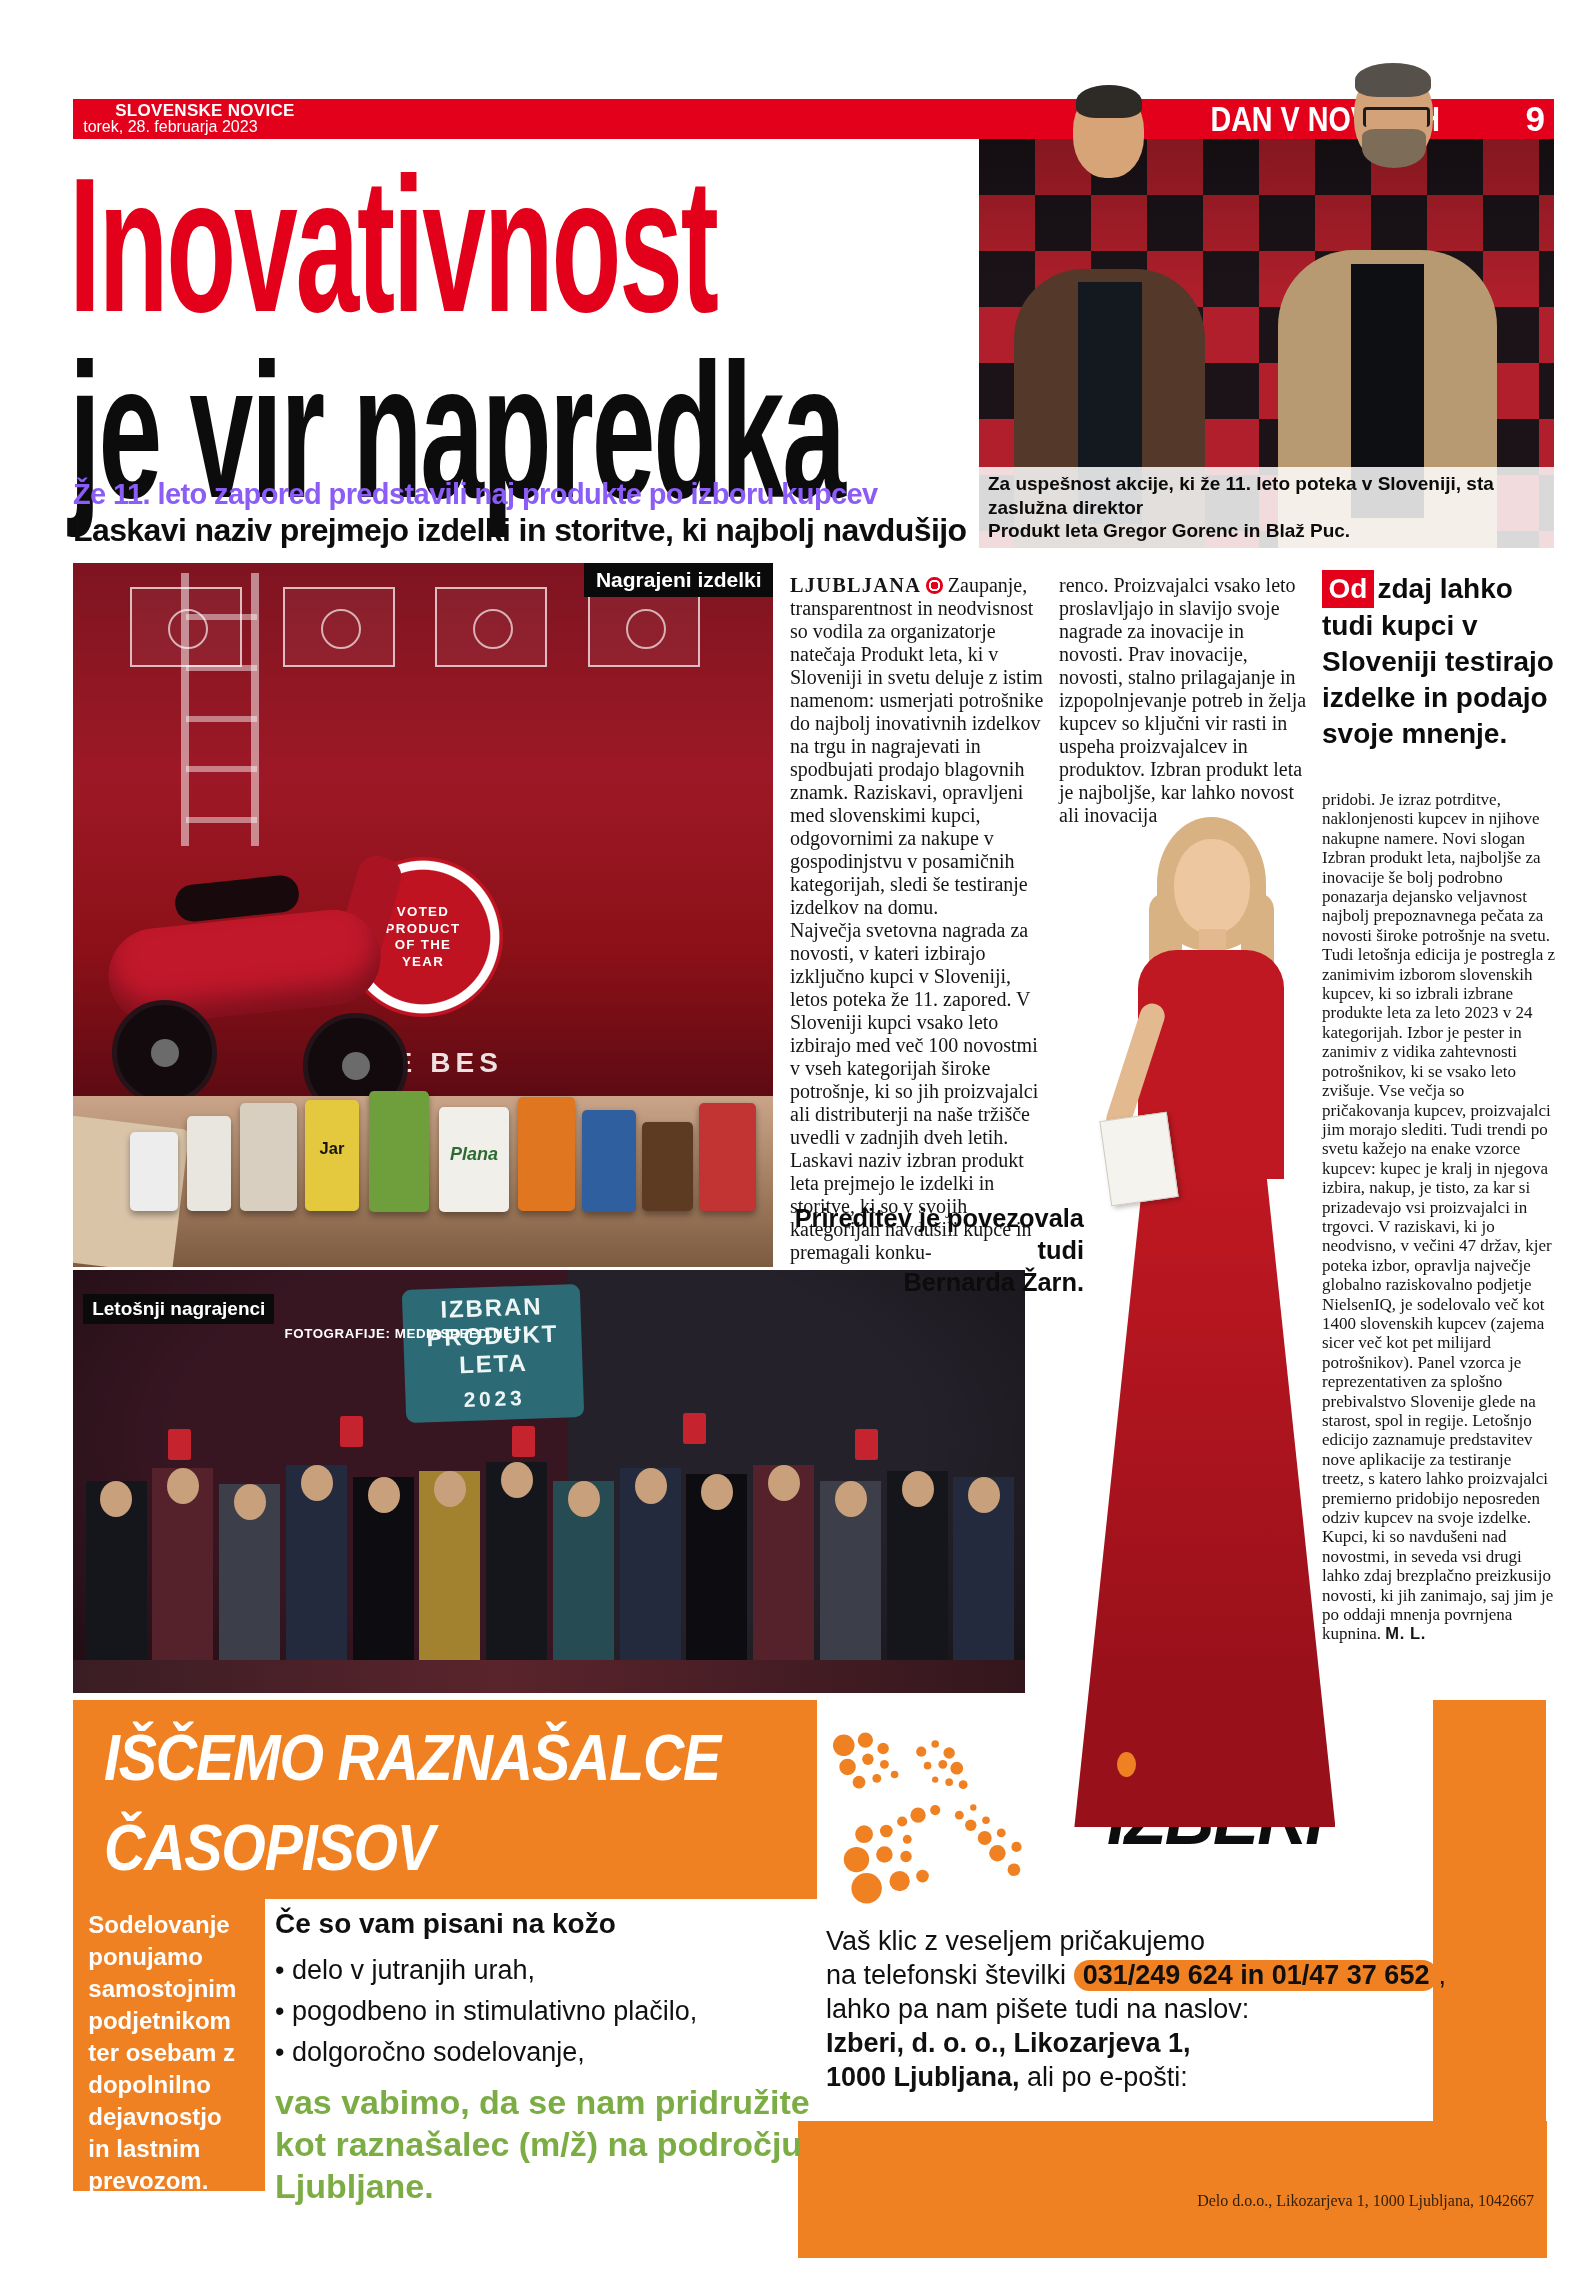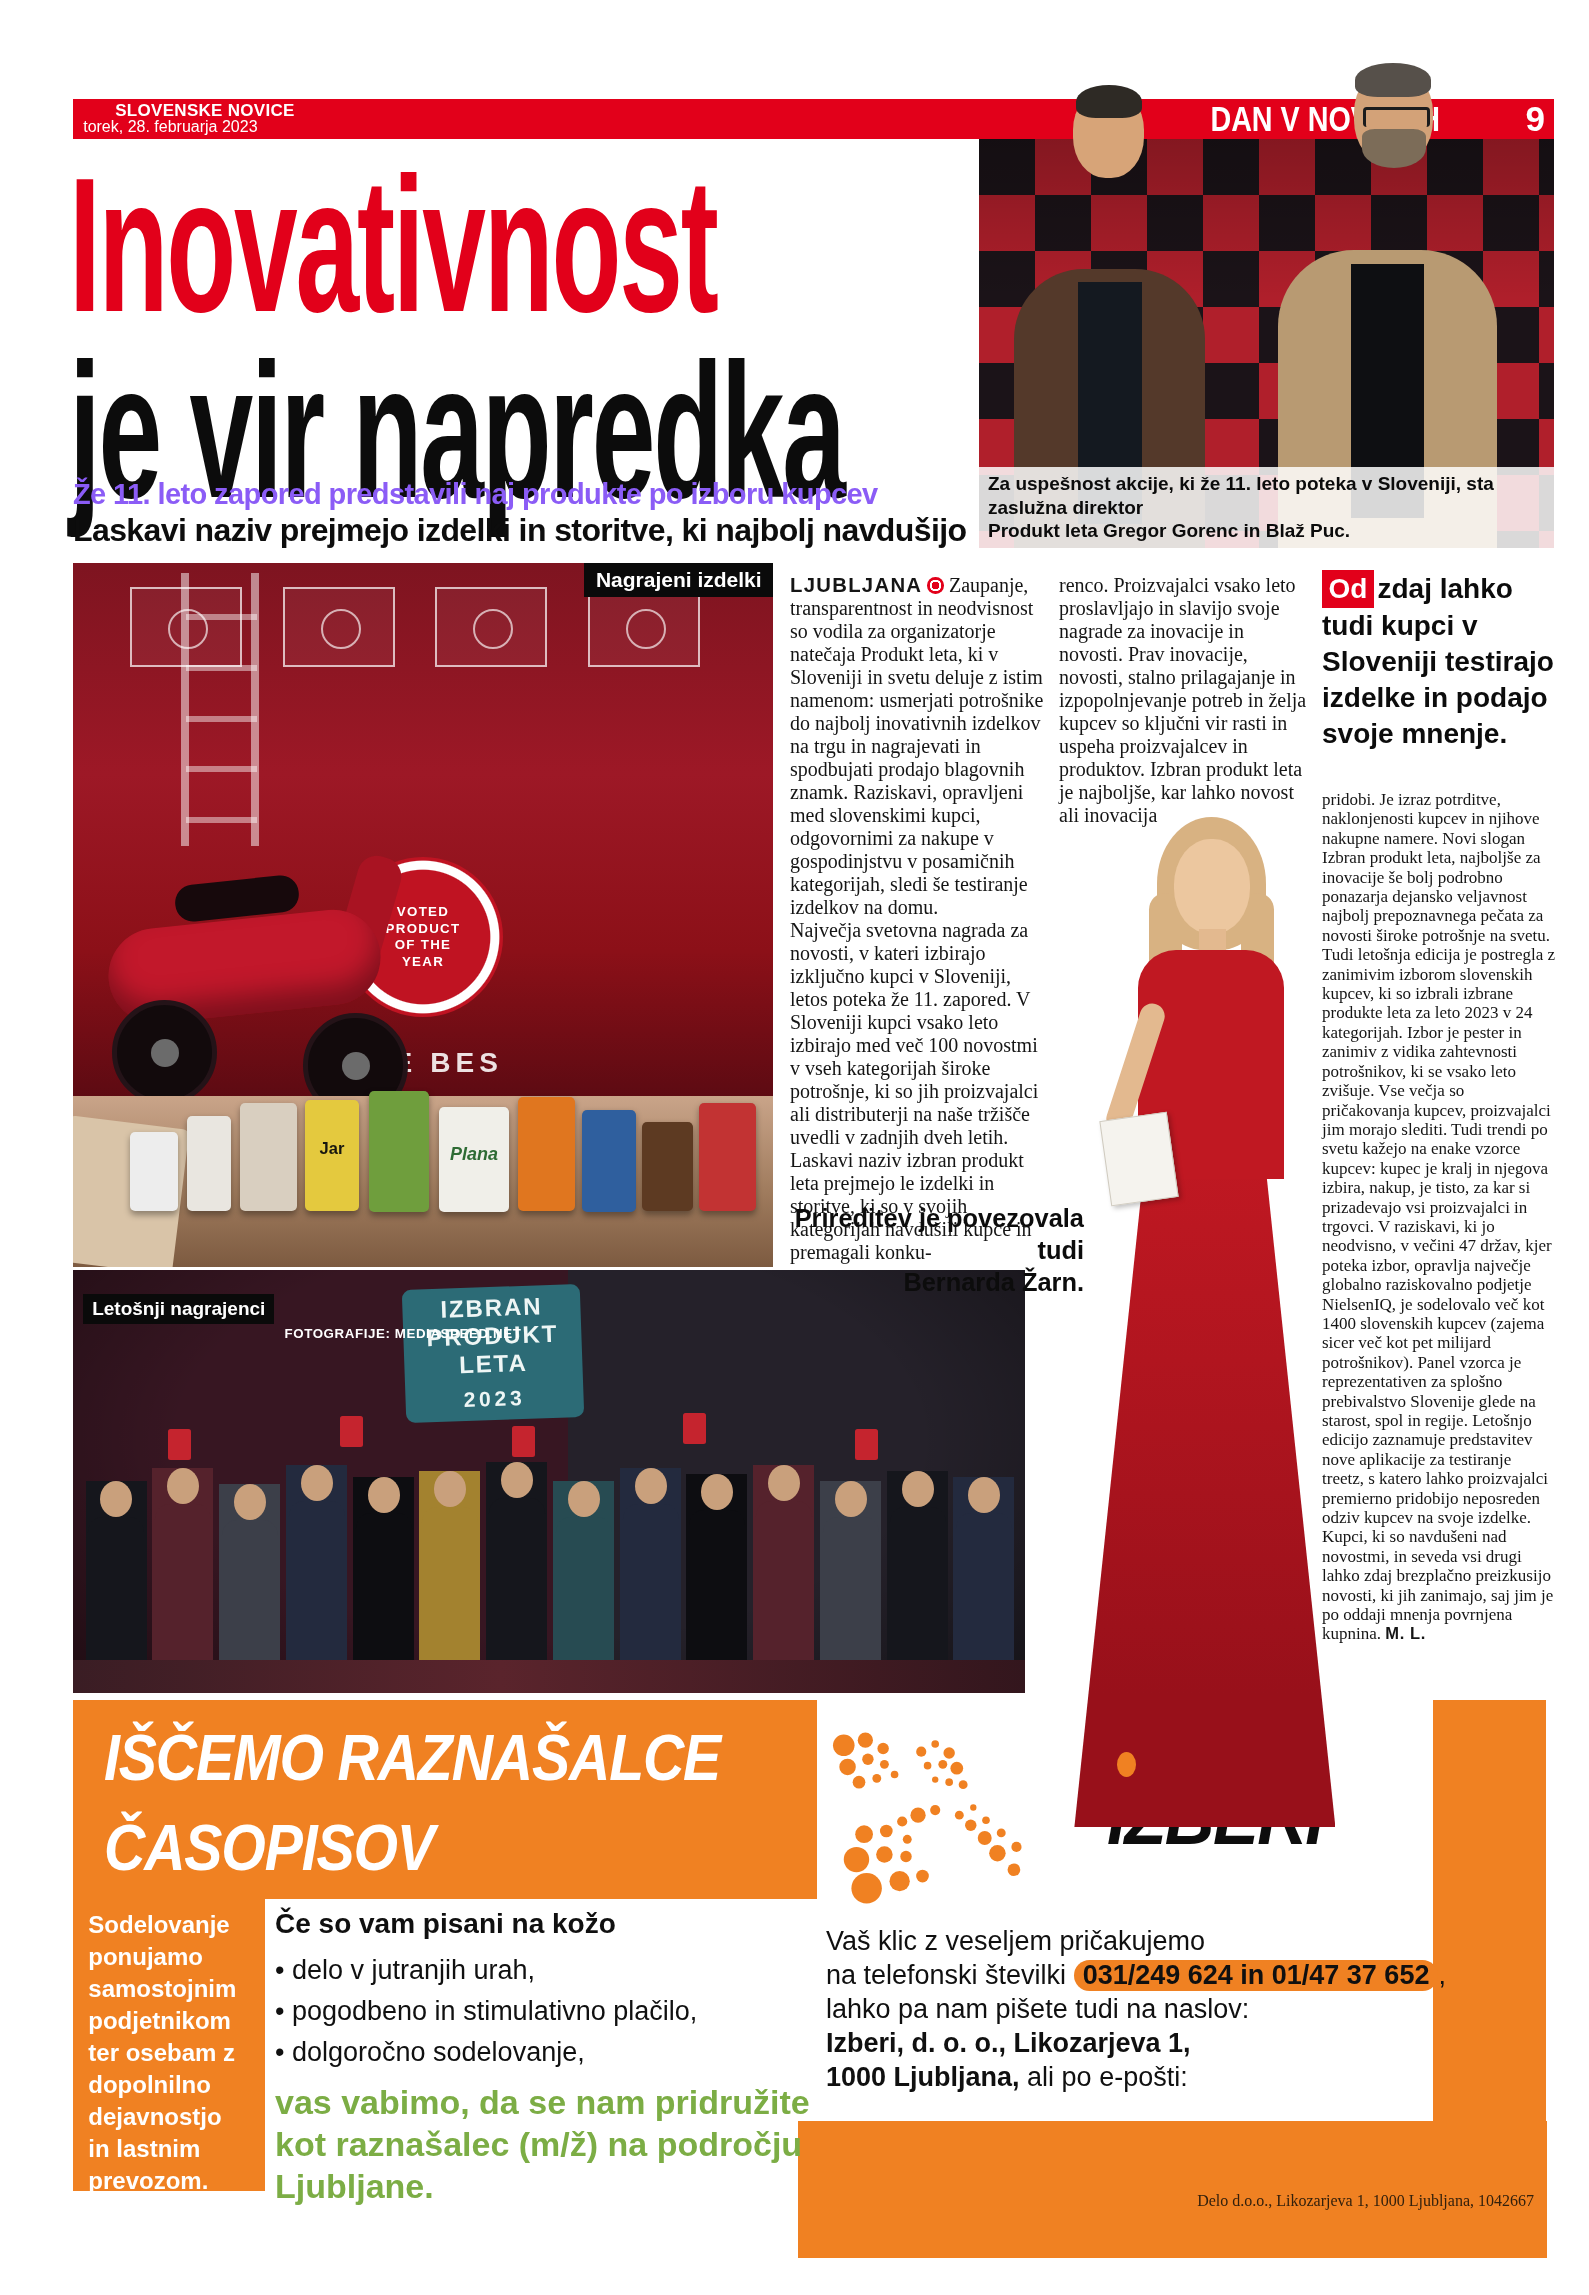--- a/index.html
+++ b/index.html
@@ -107,21 +107,21 @@
      clip-path:polygon(27% 0,73% 0,100% 100%,0 100%);}
   .w-arm{position:absolute;left:55px;top:184px;width:25.4px;height:133px;background:#e3b98f;border-radius:12.7px;transform:rotate(18deg);}
   .w-cards{position:absolute;left:37px;top:299px;width:66px;height:84px;background:#f5f3ee;border:0.6px solid #cfcabf;
      transform:rotate(-8deg);box-shadow:2.5px 2.5px 5.1px rgba(0,0,0,.25);}
 
   
   .serif{font-family:"Liberation Serif",serif;color:#151515;}
   .col1{left:790px;top:574px;width:256px;font-size:20px;line-height:23px;}
   .col2{left:1059px;top:574px;width:249px;font-size:20px;line-height:23px;}
   .col p{margin:0 0 0 0;}
-  .dateline{font-weight:bold;font-family:Liberation Sans, sans-serif;font-size:20.3px;letter-spacing:1.3px;}
+  .dateline{font-weight:bold;font-family:Liberation Serif, serif;font-size:20.3px;letter-spacing:1.3px;}
   .target-icon{display:inline-block;width:16.5px;height:16.5px;border-radius:50%;margin:0 5.1px 0 5.1px;
      background:radial-gradient(circle,#e2001a 0 32%,#ffffff 33% 48%,#e2001a 49%);vertical-align:-1.9px;}
   .standfirst{left:1322px;top:570px;width:236px;font-weight:bold;font-size:28px;line-height:36px;color:#0c0c0c;}
   .od-box{display:inline-block;background:#e2001a;color:#fff;padding:0.6px 6.4px 1.9px 6.4px;margin-right:3.8px;}
   .col3{left:1322px;top:790px;width:234px;font-size:17px;line-height:19.4px;}
   .author{font-family:"Liberation Sans",sans-serif;font-weight:bold;font-size:16.5px;letter-spacing:0.6px;}
   .pres-caption{left:790px;top:1202px;width:294px;text-align:right;font-weight:bold;
      font-size:25.4px;line-height:32px;color:#0c0c0c;z-index:2;}
 
   

